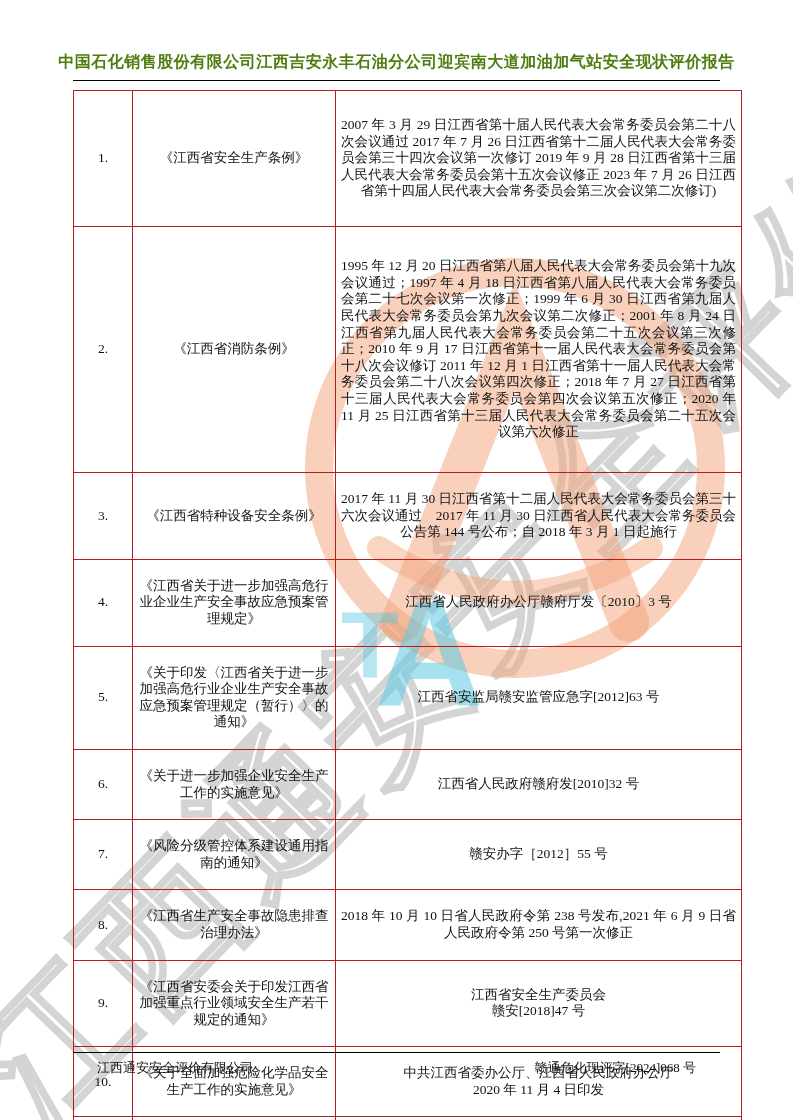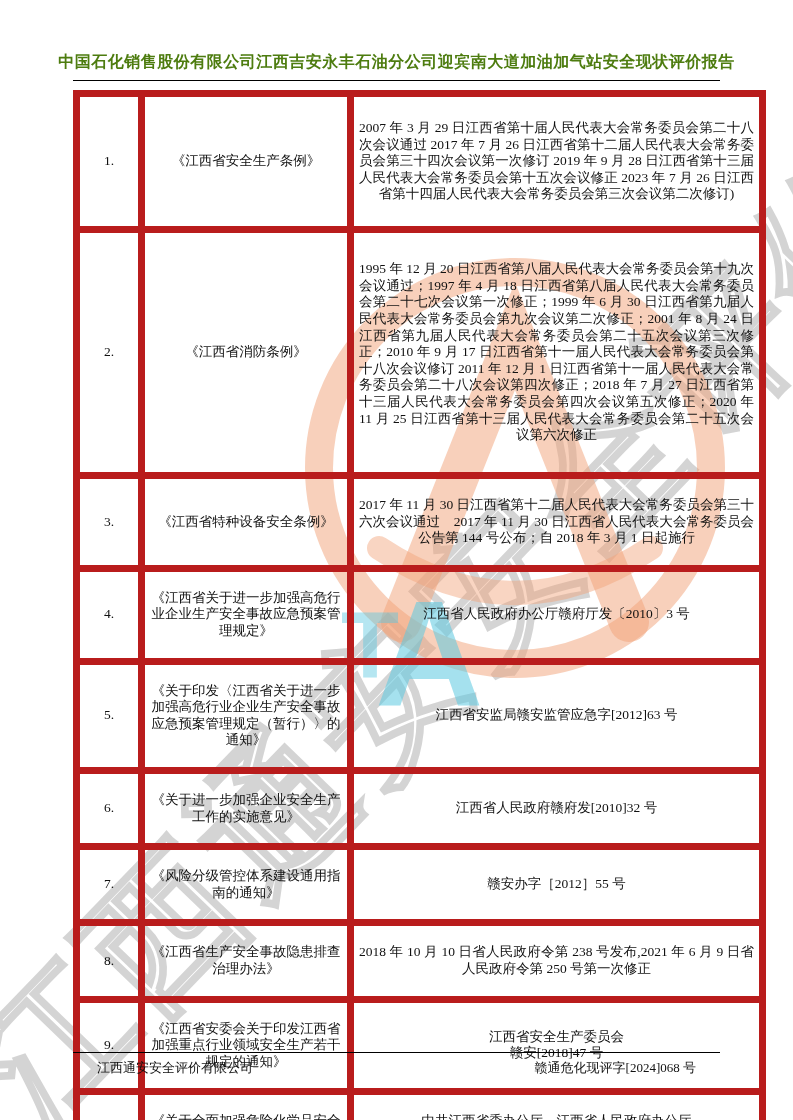--- a/index.html
+++ b/index.html
@@ -21,21 +21,21 @@
     width: 647px; margin: 7px 0 0 73px;
     border-bottom: 1.8px solid #000;
   }
   
   table.regs {
     border-collapse: collapse; table-layout: fixed;
     width: 647px; margin: 9px 0 0 73px;
     font-size: 13.5px; line-height: 1.23;
     position: relative; z-index: 2;
   }
-  table.regs td { border: 7px solid #b91c1c; padding: 18px 5px; vertical-align: middle; }
+  table.regs td { border: 1px solid #b91c1c; padding: 18px 5px; vertical-align: middle; }
   table.regs .c-no   { width: 48px;  text-align: center; }
   table.regs .c-name { width: 192px; text-align: center; margin-left: 44px; }
   table.regs .c-det  { width: 395px; text-align: justify; text-align-last: center; white-space: pre-line; }
   
   .section-heading {
     margin: 10px 0 0 73px;
     font-family: "Liberation Sans", sans-serif;
     font-size: 17.5px; font-weight: 700; letter-spacing: 1px;
     position: relative; z-index: 2;
   }

